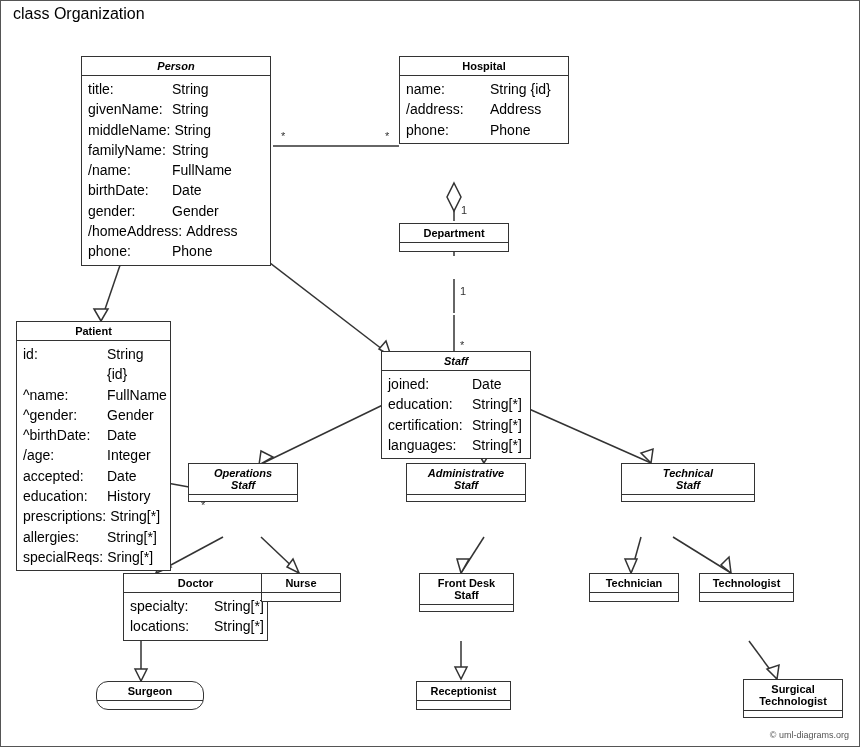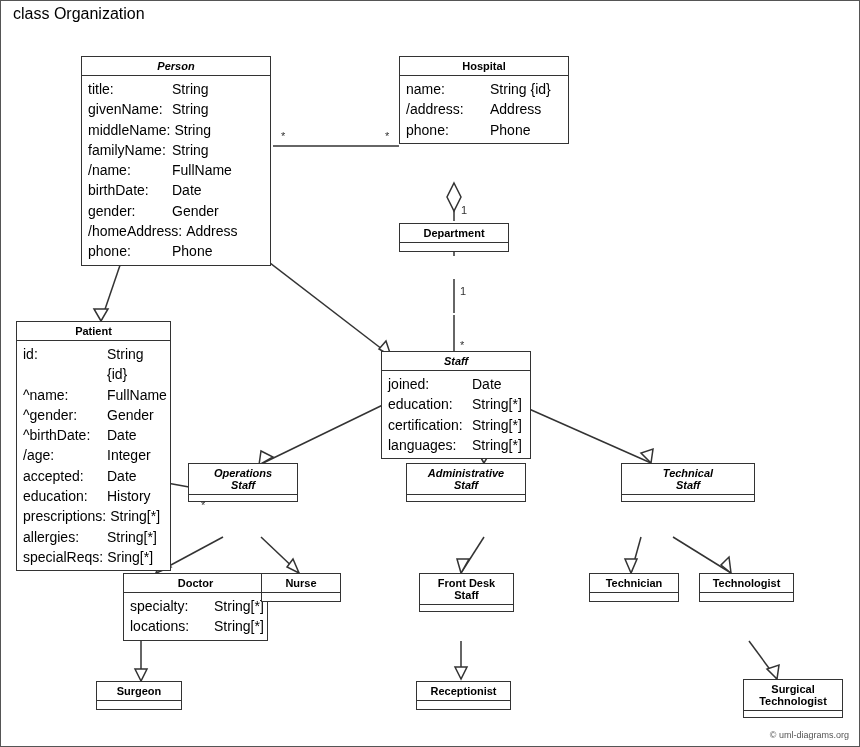--- a/index.html
+++ b/index.html
@@ -309,21 +309,21 @@
   <div class="uml-class" style="left:588px; top:572px; width:90px;">
     <div class="class-header normal">Technician</div>
     <div class="class-body" style="min-height:8px;"></div>
   </div>
 
   <div class="uml-class" style="left:698px; top:572px; width:95px;">
     <div class="class-header normal">Technologist</div>
     <div class="class-body" style="min-height:8px;"></div>
   </div>
 
-  <div class="uml-class" style="left:95px; top:680px; width:86px;">
+  <div class="uml-class" style="left:95px; top:680px; width:108px;border-radius:12px;">
     <div class="class-header normal">Surgeon</div>
     <div class="class-body" style="min-height:8px;"></div>
   </div>
 
   <div class="uml-class" style="left:415px; top:680px; width:95px;">
     <div class="class-header normal">Receptionist</div>
     <div class="class-body" style="min-height:8px;"></div>
   </div>
 
   <div class="uml-class" style="left:742px; top:678px; width:100px;">

